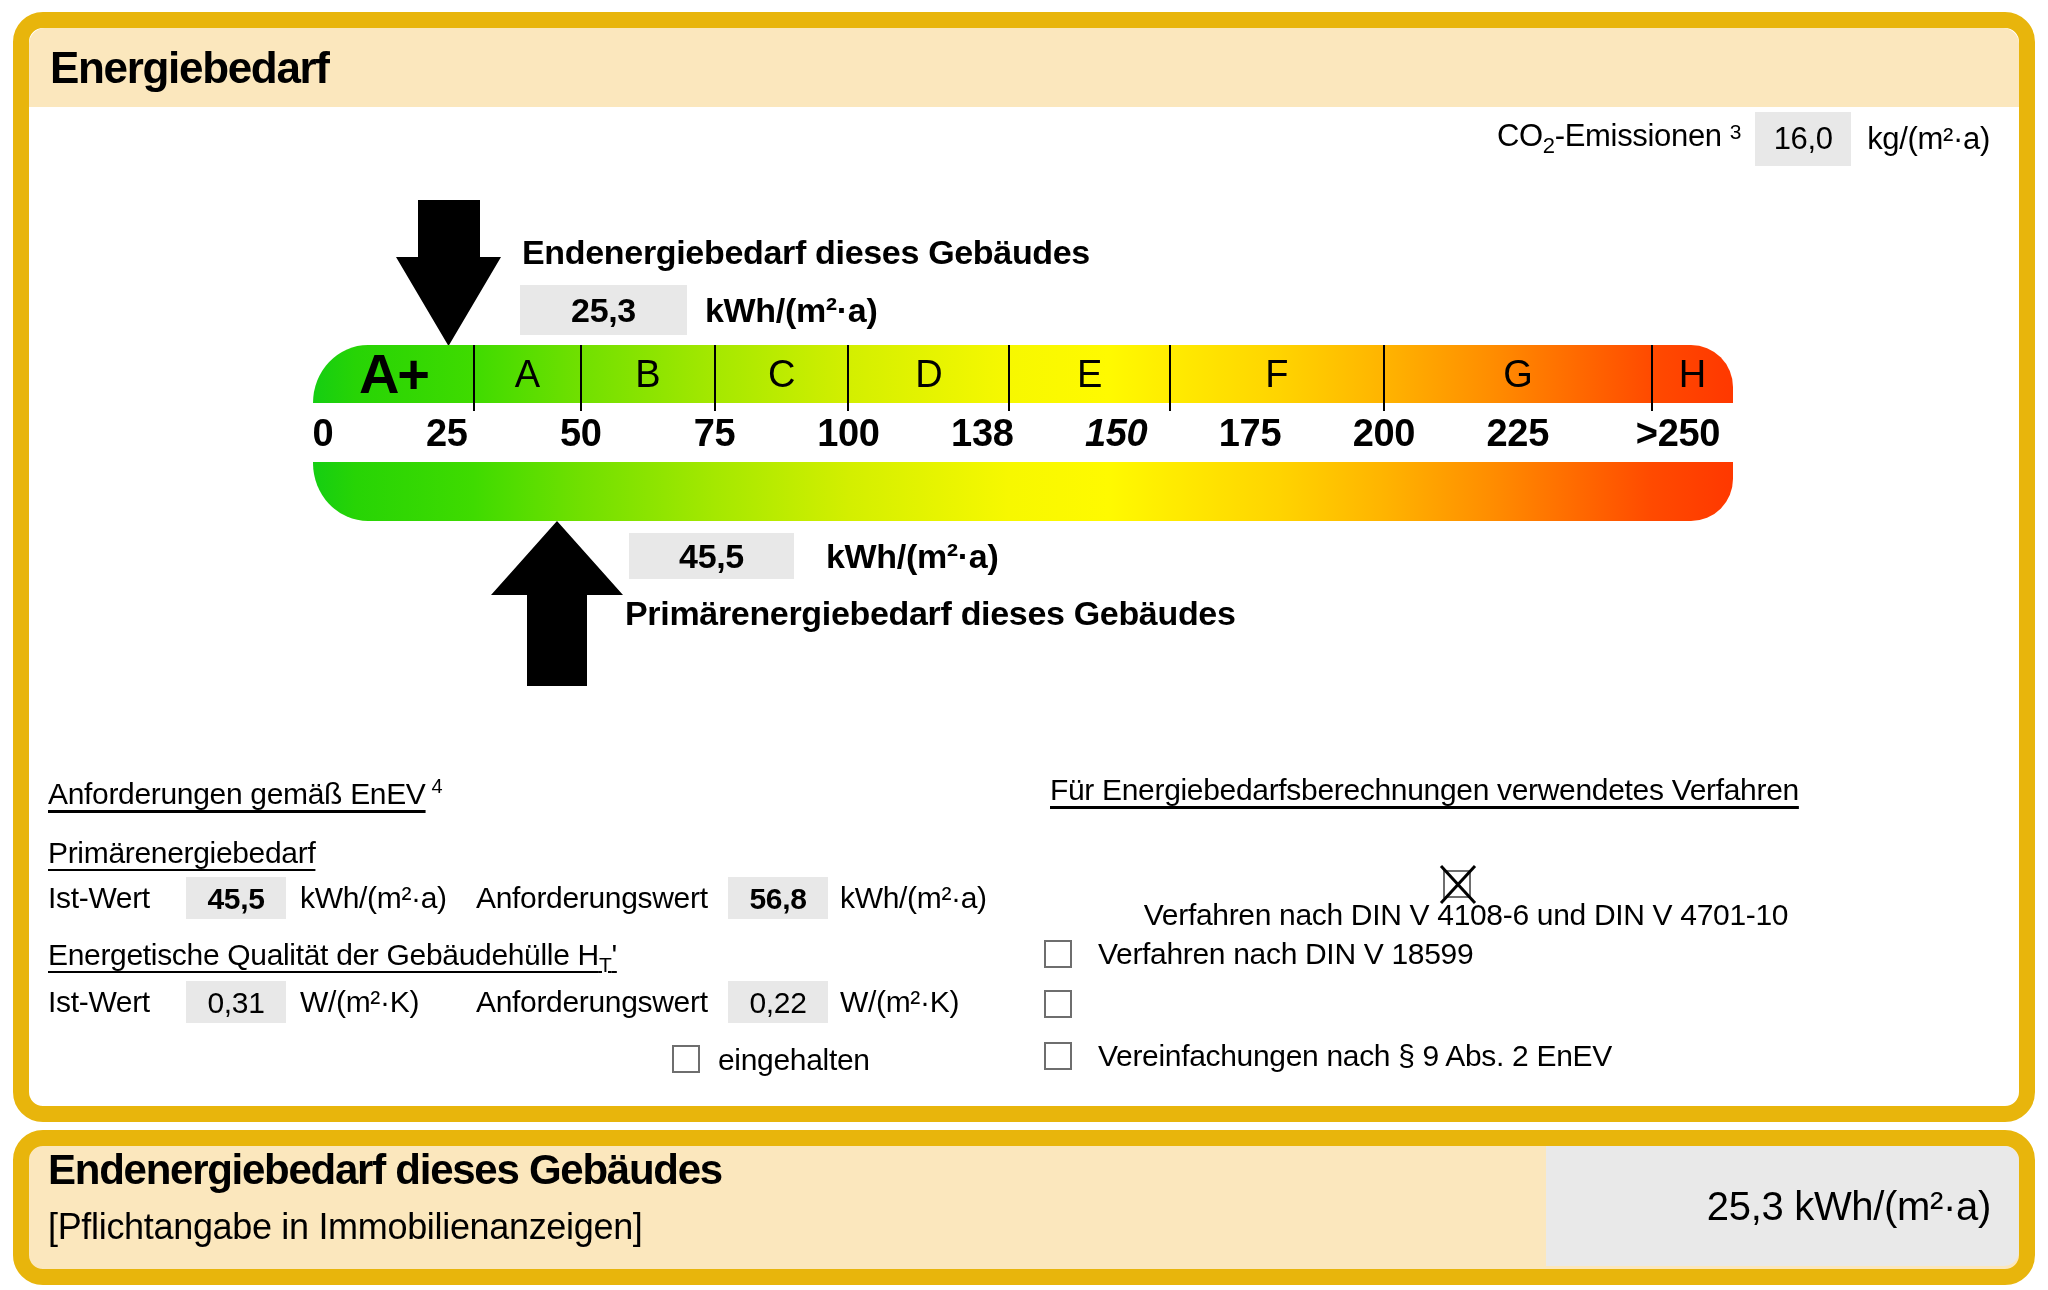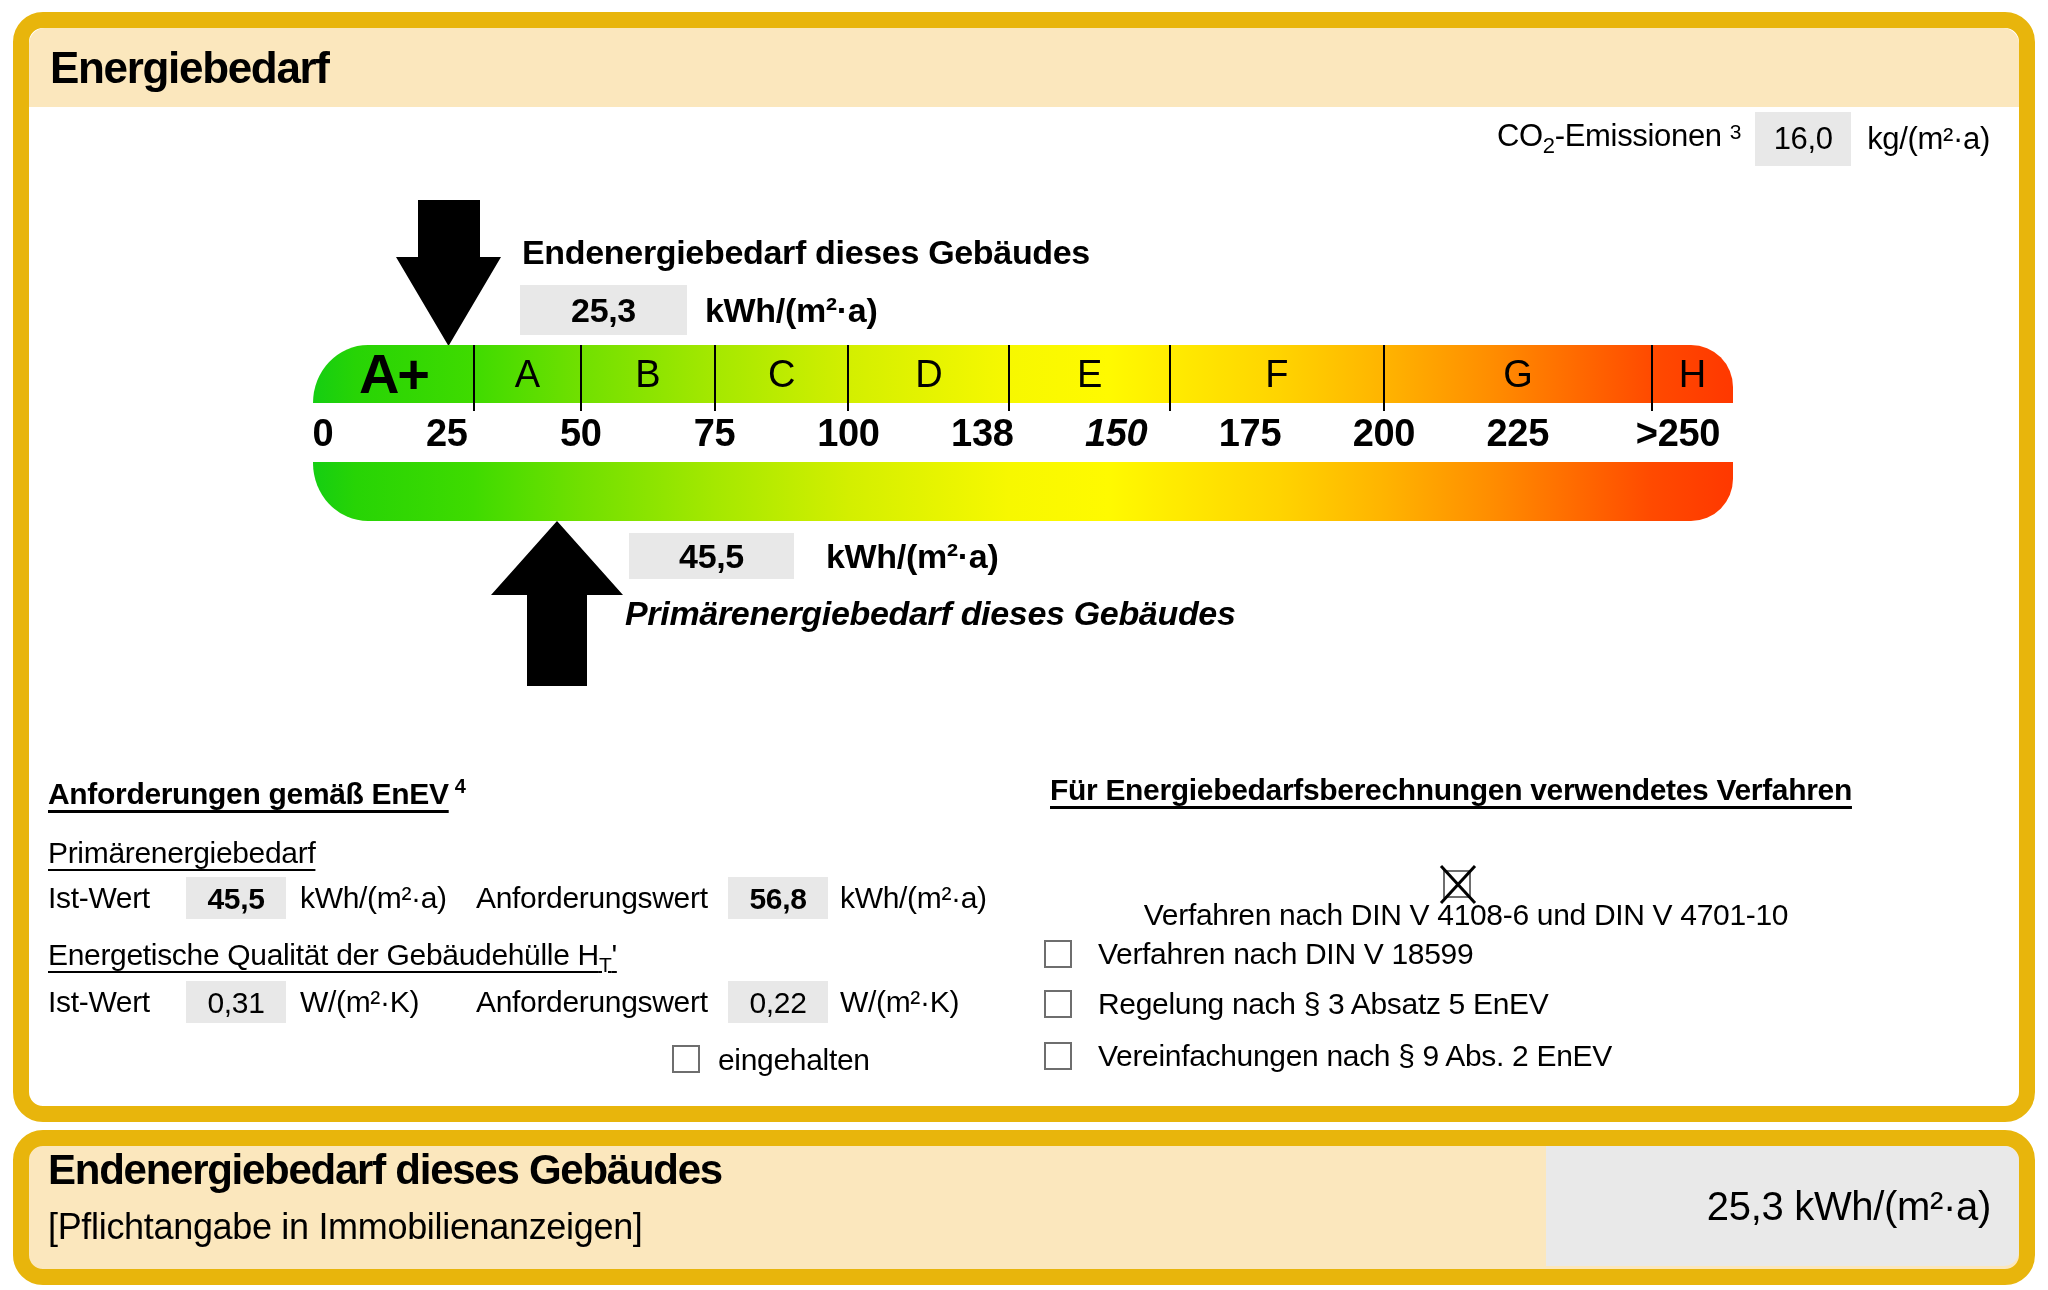--- a/index.html
+++ b/index.html
@@ -33,24 +33,24 @@
   .scale-letter{position:absolute;top:0;transform:translateX(-50%);line-height:58px;font-size:38px;}
   .scale-letter.aplus{font-size:56px;font-weight:bold;letter-spacing:-0.04em;}
   .scale-num{position:absolute;top:65px;transform:translateX(-50%);line-height:46px;font-size:38px;font-weight:bold;}
 
   .arrow{position:absolute;fill:#000;}
 
   .value-row{position:absolute;display:flex;align-items:center;font-weight:bold;font-size:34px;}
   .value-box{background:var(--valuebox);display:flex;align-items:center;justify-content:center;}
   .vb-end{width:167px;height:50px;margin-right:18px;}
   .vb-prim{width:165px;height:46px;margin-right:32px;}
-  .arrow-caption{position:absolute;font-size:34px;font-weight:bold;white-space:nowrap;font-style:italic;}
-
-  
-  .sec-head{position:absolute;font-size:30px;font-weight:bold;text-decoration:underline;
+  .arrow-caption{position:absolute;font-size:34px;font-weight:bold;white-space:nowrap;}
+
+  
+  .sec-head{position:absolute;font-size:30px;font-weight:normal;text-decoration:underline;
             text-underline-offset:6px;text-decoration-thickness:2.5px;white-space:nowrap;}
   .sub-head{position:absolute;font-size:30px;text-decoration:underline;
             text-underline-offset:6px;text-decoration-thickness:2px;white-space:nowrap;}
   .sup-note{font-size:20px;vertical-align:super;margin-left:6px;text-decoration:none;display:inline-block;}
   .t-sub{font-size:21px;vertical-align:sub;}
   .req-row{position:absolute;left:48px;width:1010px;height:44px;font-size:30px;}
   .req-row span{position:absolute;line-height:44px;white-space:nowrap;}
   .req-box{background:var(--valuebox);width:100px;height:42px;top:1px;text-align:center;}
   .bold{font-weight:bold;}
   .cb{box-sizing:border-box;width:28px;height:28px;border:2px solid #6e6e6e;background:#fff;
@@ -183,21 +183,20 @@
           </svg>
         </span>
         <span class="method-label">Verfahren nach DIN V 4108-6 und DIN V 4701-10</span>
       </div>
       <div class="method-row" style="top: 934px;">
         <span class="cb"></span>
         <span class="method-label">Verfahren nach DIN V 18599</span>
       </div>
       <div class="method-row" style="top: 984px;">
         <span class="cb"></span>
-        <span class="method-label">Regelung nach § 3 Absatz 5 EnEV</span>
       </div>
       <div class="method-row" style="top: 1036px;">
         <span class="cb"></span>
         <span class="method-label">Vereinfachungen nach § 9 Abs. 2 EnEV</span>
       </div>
     </div>
 
   <div class="panel-bottom"></div>
   <div class="footer-title">Endenergiebedarf dieses Gebäudes</div>
   <div class="footer-sub">[Pflichtangabe in Immobilienanzeigen]</div>

